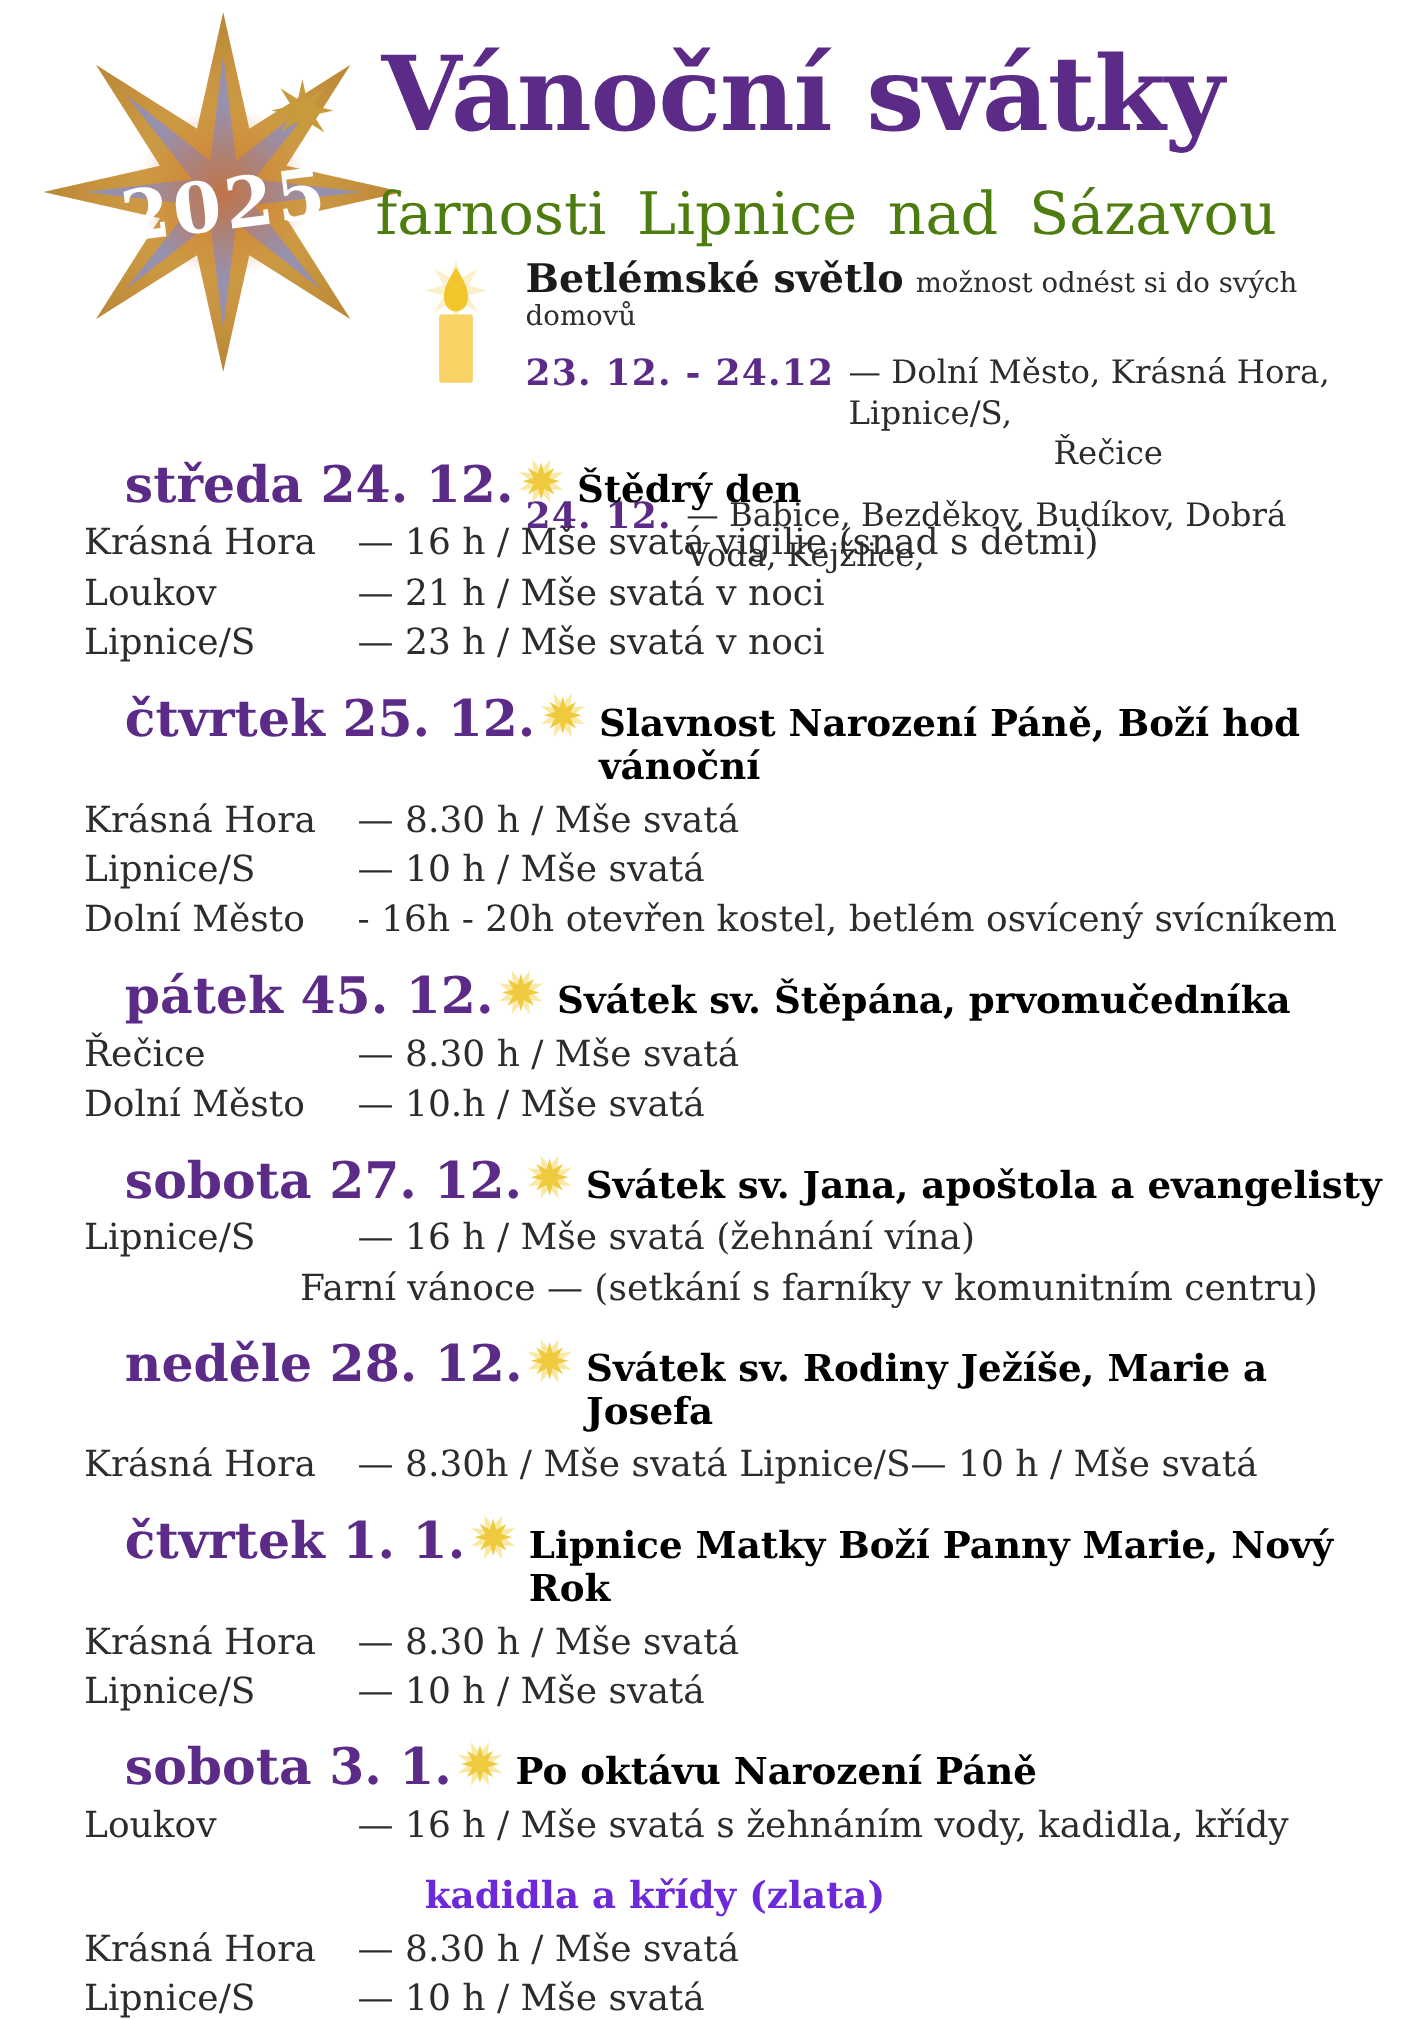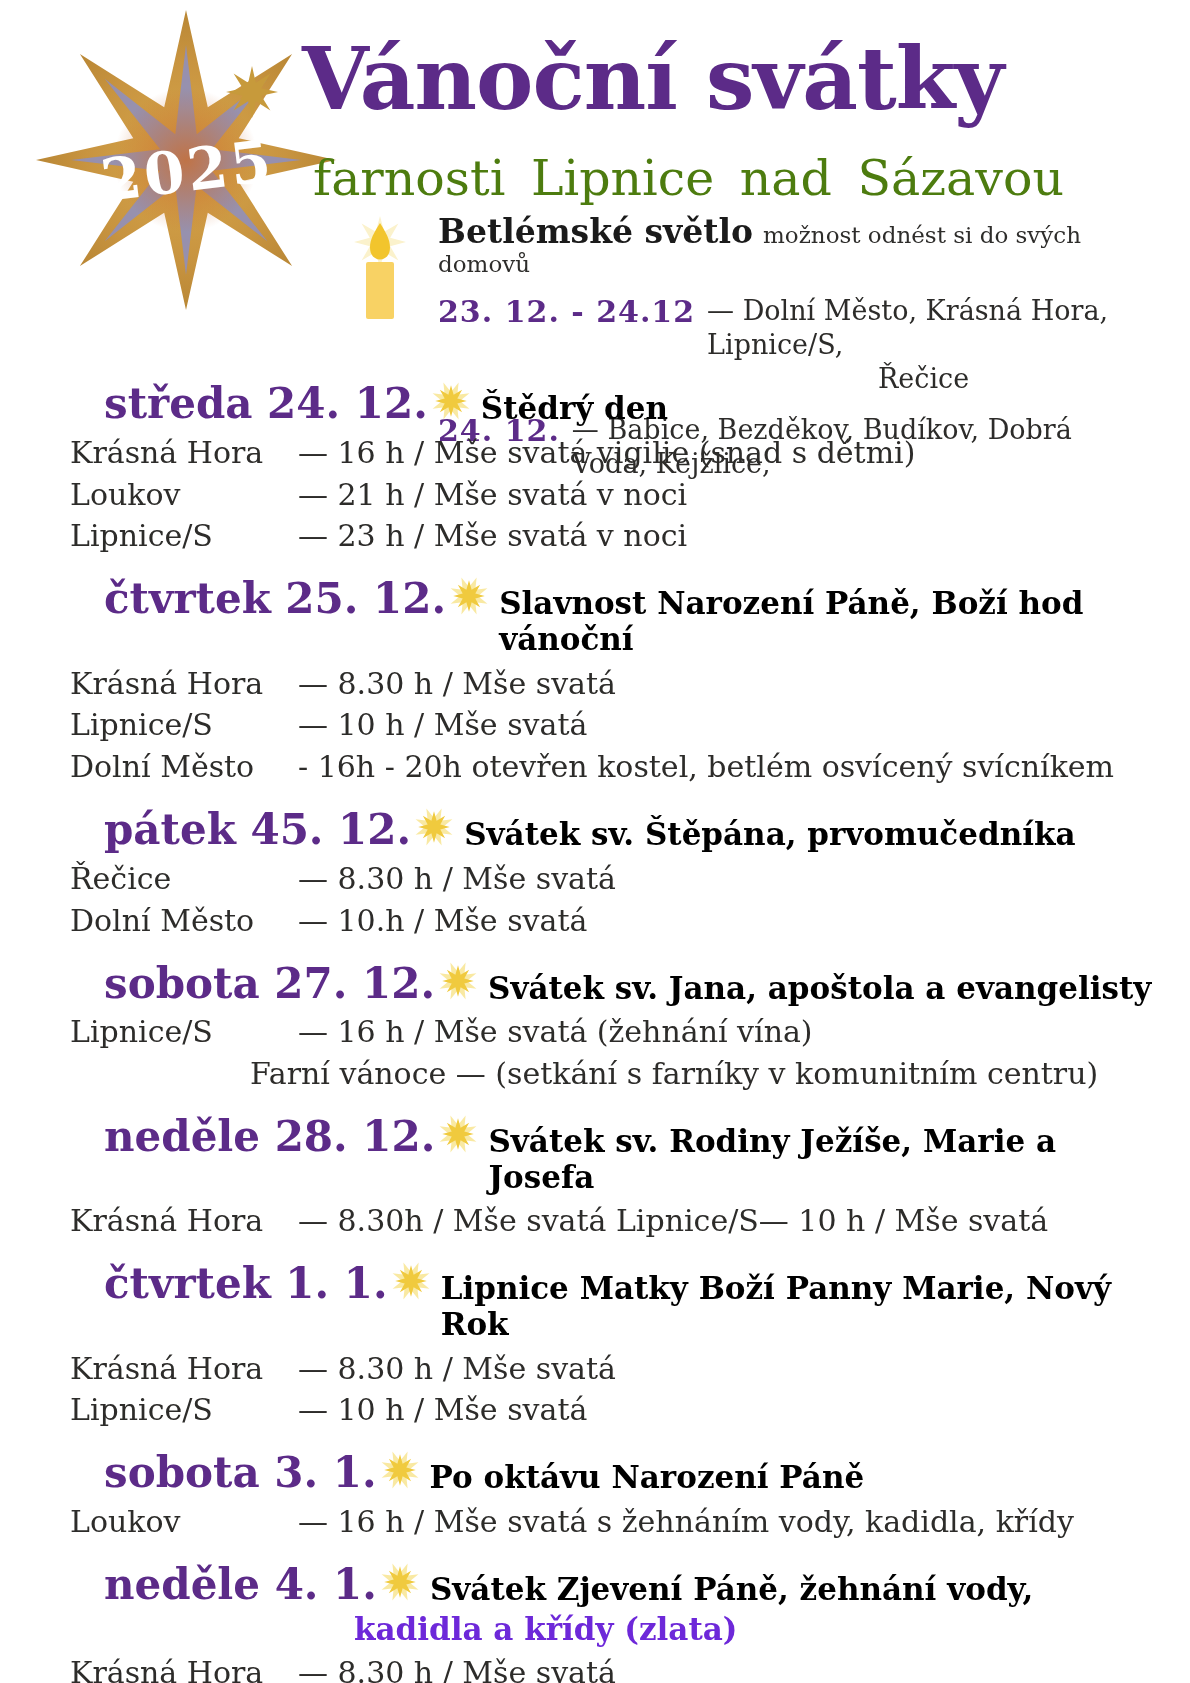--- a/index.html
+++ b/index.html
@@ -11,21 +11,21 @@
   .star-logo{position:absolute;left:36px;top:10px;width:300px;height:300px;}
   .star-logo svg{position:absolute;left:0;top:0;width:300px;height:300px;}
   .year{
     position:absolute;left:0;top:0;width:300px;height:300px;
     display:flex;align-items:center;justify-content:center;
     transform:rotate(-7deg);padding-top:22px;box-sizing:border-box;
     font-size:58px;font-weight:bold;color:#ffffff;letter-spacing:3px;
   }
   .small-star{position:absolute;left:226px;top:66px;width:52px;height:52px;}
   .page-title{
-    position:absolute;left:302px;top:36px;margin:0;
+    position:absolute;left:318px;top:36px;margin:0;
     font-size:86px;font-weight:bold;color:#5c2b88;line-height:1;letter-spacing:-1px;
   }
   .page-subtitle{
     position:absolute;left:313px;top:150px;
     font-size:49px;color:#4d7c0f;word-spacing:10px;
   }
   .candle{position:absolute;left:350px;top:210px;width:62px;height:112px;}
   .betlem{position:absolute;left:438px;top:212px;width:702px;}
   .betlem-heading{font-size:33px;font-weight:bold;color:#1b1b1b;}
   .betlem-note{font-size:23px;color:#2e2d2b;margin-left:10px;}
@@ -250,27 +250,20 @@
       </div>
       <div class="rows">
         <div class="row">
             <span class="place">Loukov</span>
             <span class="detail">— 16 h / Mše svatá s žehnáním vody, kadidla, křídy</span>
           </div>
       </div>
     </section>
 
     <section>
-      <div class="sec-head">
-        <span class="sec-day">neděle 4. 1.</span>
-        <svg class="star-icon" viewBox="0 0 40 40">
-            <use href="#star8burst"></use>
-          </svg>
-        <span class="sec-title">Svátek Zjevení Páně, žehnání vody,</span>
-      </div>
       <div class="sec-title-cont">kadidla a křídy (zlata)</div>
       <div class="rows">
         <div class="row">
             <span class="place">Krásná Hora</span>
             <span class="detail">— 8.30 h / Mše svatá</span>
           </div>
         <div class="row">
             <span class="place">Lipnice/S</span>
             <span class="detail">— 10 h / Mše svatá</span>
           </div>

